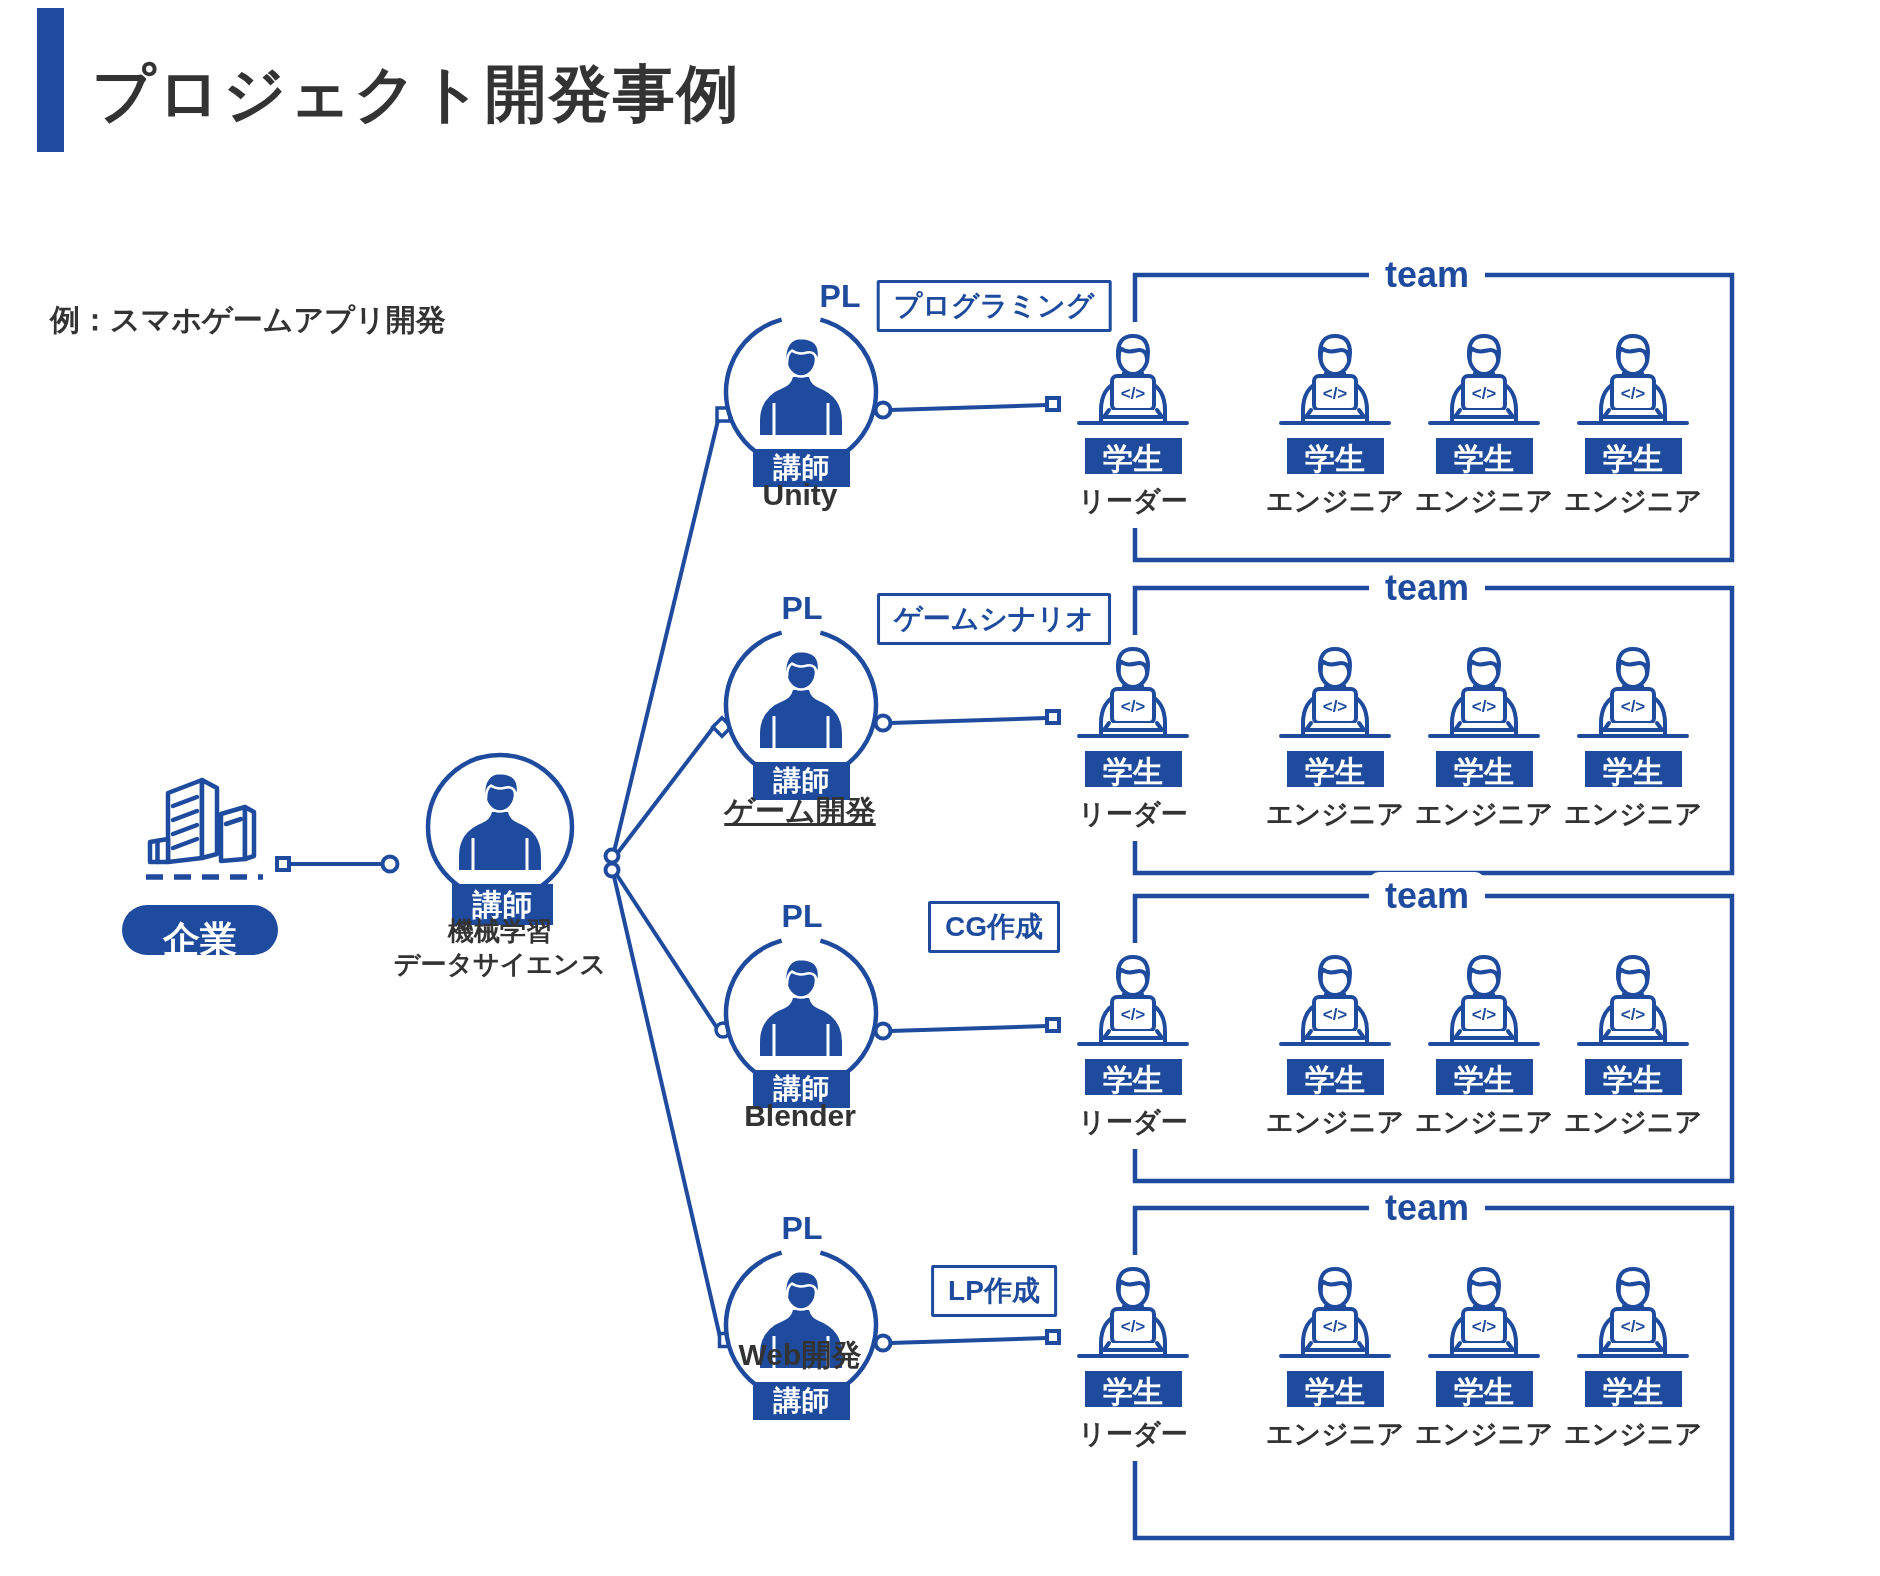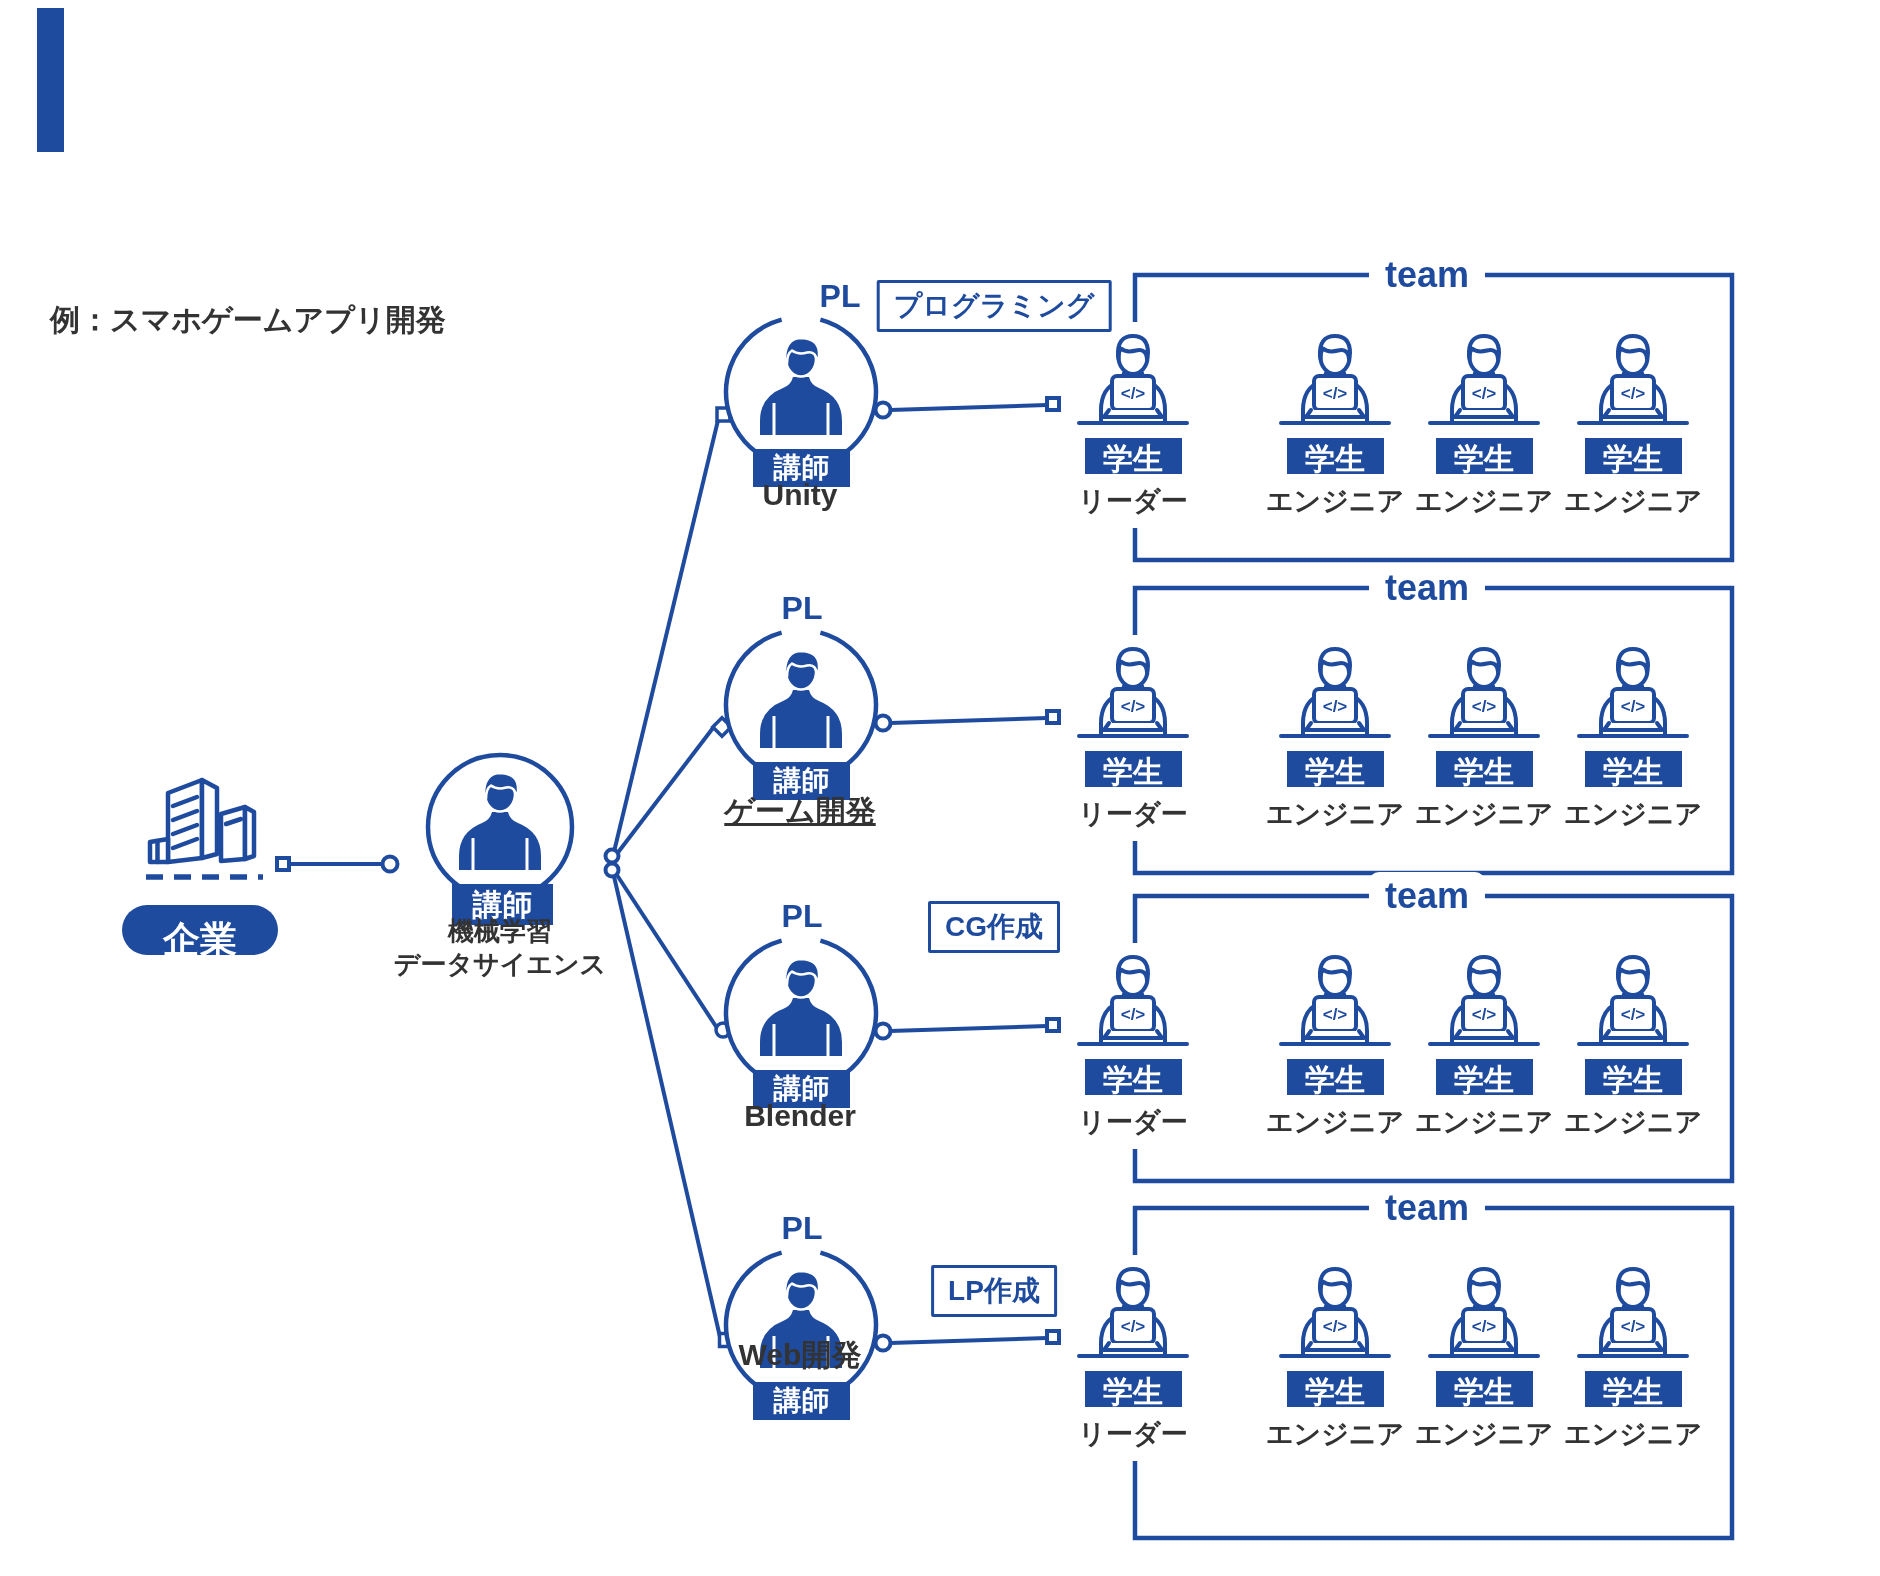--- a/index.html
+++ b/index.html
@@ -139,20 +139,21 @@
     </g>
     <use href="#instructor-icon" x="753" y="335" width="96" height="100"></use>
     <use href="#instructor-icon" x="753" y="648" width="96" height="100"></use>
     <use href="#instructor-icon" x="753" y="956" width="96" height="100"></use>
     <use href="#instructor-icon" x="753" y="1268" width="96" height="100"></use>
 
     <use href="#building-icon" x="142" y="765" width="120" height="102"></use>
   </svg>
 
   <div class="abs accent-bar" style="left:37px;top:8px;"></div>
+  <div class="abs page-title" style="left:92px;top:52px;">プロジェクト開発事例</div>
   <div class="abs subtitle" style="left:50px;top:300px;">例：スマホゲームアプリ開発</div>
 
   <div class="abs badge company-badge" style="left:122px;top:888px;">企業</div>
 
   <div class="abs badge koushi-badge-main" style="left:452px;top:867px;">講師</div>
   <div class="abs lead-line" style="left:340px;top:914px;">機械学習</div>
   <div class="abs lead-line" style="left:340px;top:947px;">データサイエンス</div>
 
   <div class="abs pl-label" style="left:812px;top:278px;">PL</div>
   <div class="abs badge koushi-badge" style="left:753px;top:432px;">講師</div>
@@ -185,20 +186,21 @@
     <svg width="120" height="96" viewBox="0 0 120 96">
         <use href="#student-icon"></use>
       </svg>
     <div class="badge student-badge">学生</div>
     <div class="role">エンジニア</div>
   </div>
 
   <div class="abs pl-label" style="left:774px;top:590px;">PL</div>
   <div class="abs badge koushi-badge" style="left:753px;top:745px;">講師</div>
   <div class="abs specialty" style="left:660px;top:791px;text-decoration:underline;">ゲーム開発</div>
+  <div class="abs topic-box" style="left:994px;top:593px;">ゲームシナリオ</div>
   <div class="abs team-pill" style="left:1427px;top:588px;">team</div>
 
   <div class="abs student" style="left:1058px;top:645px;">
     <svg width="120" height="96" viewBox="0 0 120 96">
         <use href="#student-icon"></use>
       </svg>
     <div class="badge student-badge">学生</div>
     <div class="role">リーダー</div>
   </div>
   <div class="abs student" style="left:1260px;top:645px;">

